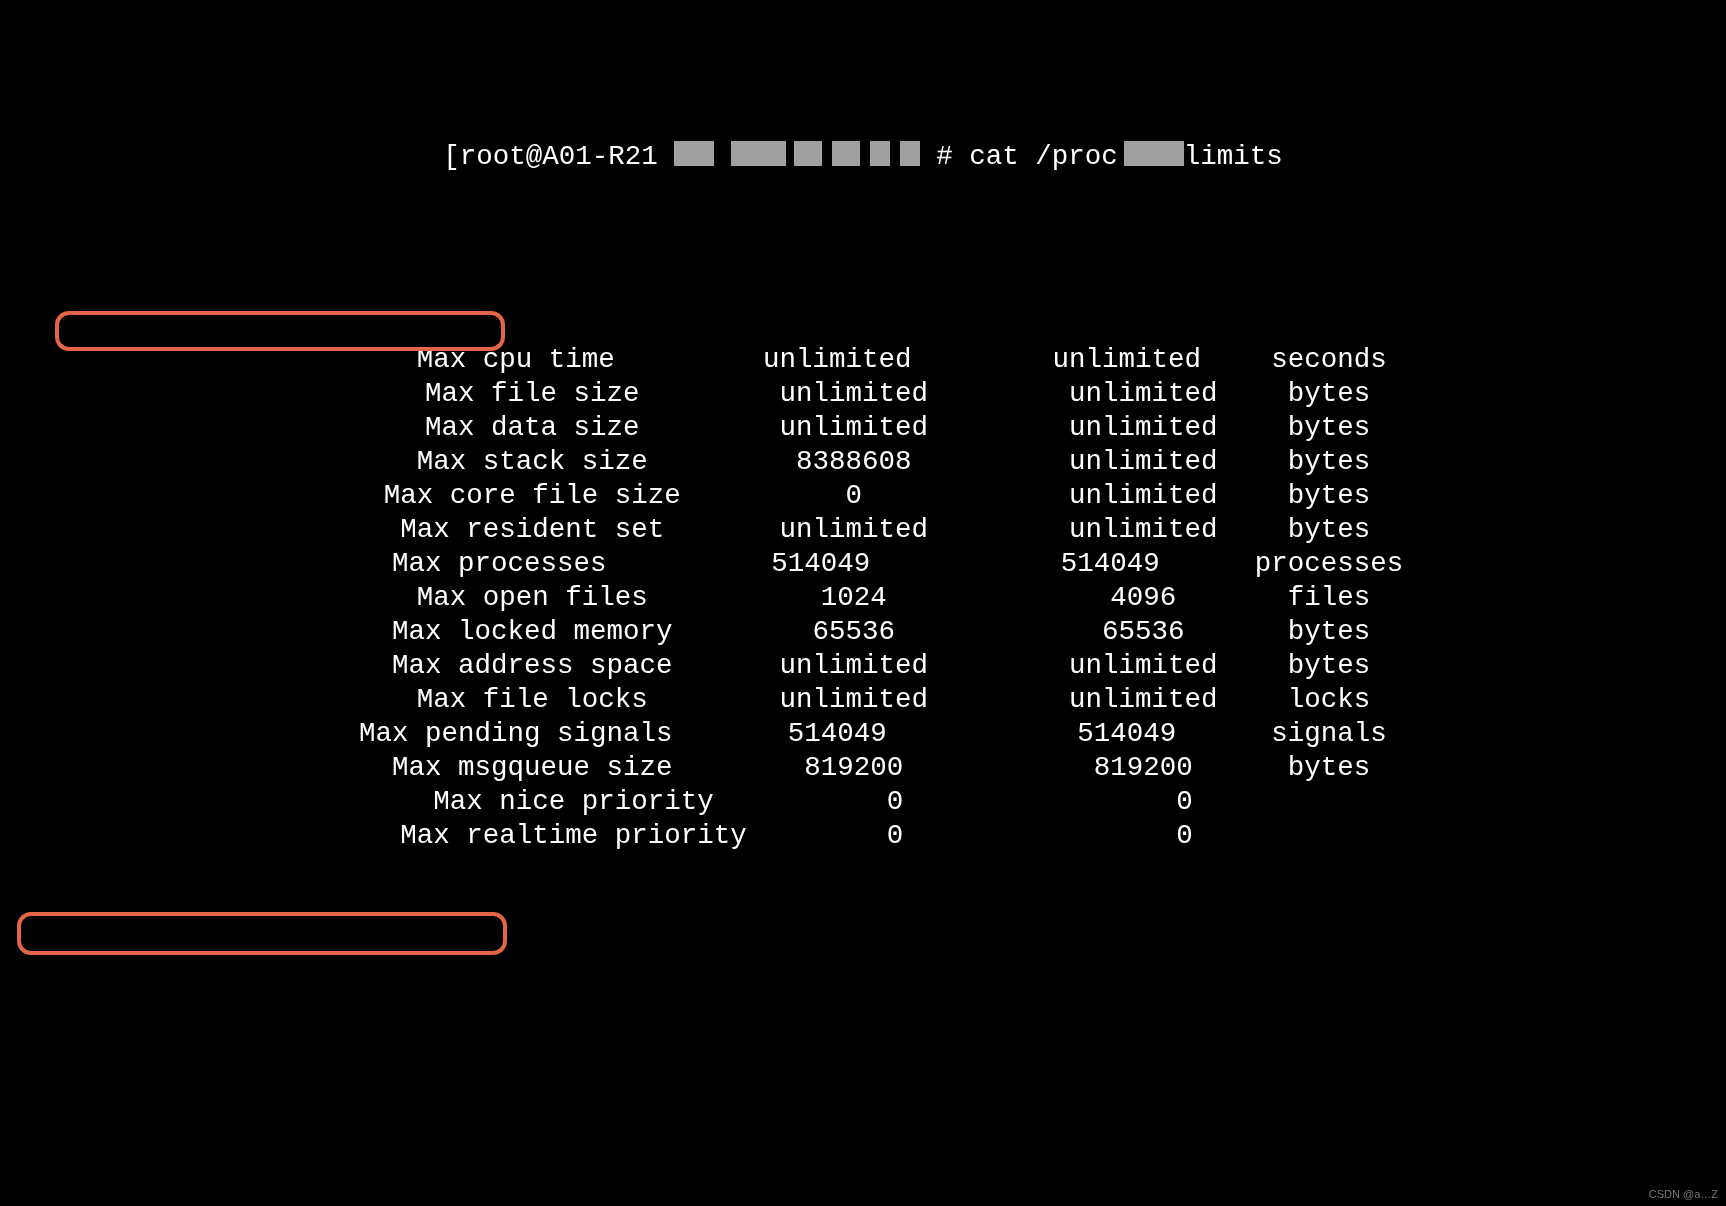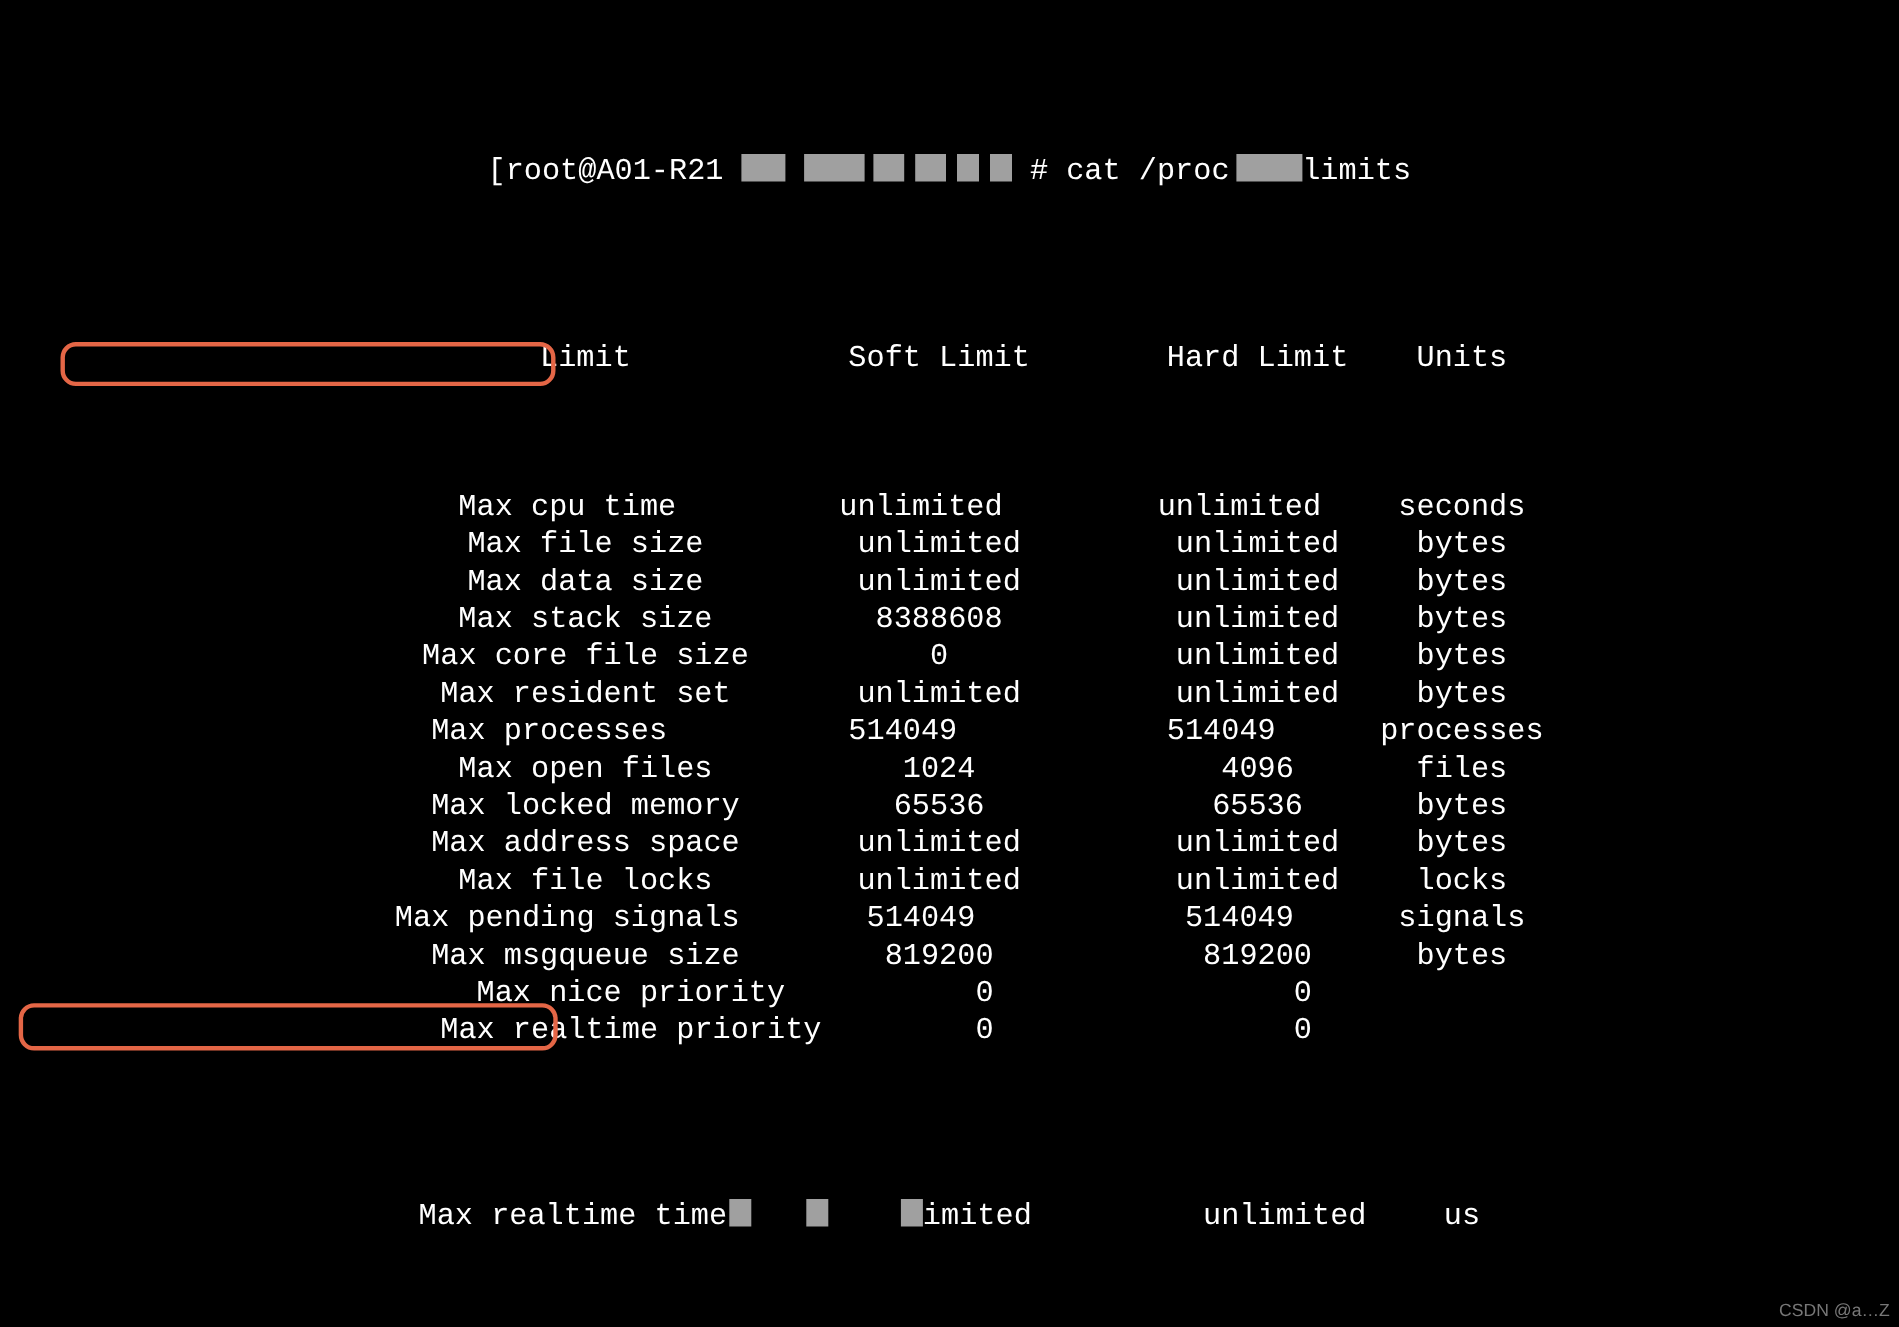--- a/index.html
+++ b/index.html
@@ -39,40 +39,38 @@
     pointer-events: none;
     box-sizing: border-box;
   }
   .hl.h1 { left: 55px;  top: 311px; width: 450px; height: 40px; }
   .hl.h2 { left: 17px;  top: 912px; width: 490px; height: 43px; }
 
   .watermark {
     position: absolute;
     right: 8px;
     bottom: 4px;
-    font-size: 16px;
+    font-size: 11px;
     color: #777;
     font-family: sans-serif;
   }
 </style>
 </head>
 <body>
 
 <div class="term">
 
   
   <span class="row"><span>[root@A01-R21</span> <span class="blot" style="width:40px"></span> <span class="blot" style="width:55px"></span><span class="blot" style="width:28px;margin-left:8px"></span><span class="blot" style="width:28px;margin-left:10px"></span><span class="blot" style="width:20px;margin-left:10px"></span><span class="blot" style="width:20px;margin-left:10px"></span> <span># cat /proc</span><span class="blot" style="width:60px;margin-left:6px"></span><span>limits</span></span>
 
   
-  <span class="row"><span class="cell c-limit">Limit</span><span class="cell c-soft">Soft Limit</span><span class="cell c-hard">Hard Limit</span><span class="cell c-units">Units</span></span>
 
   <div id="rows1-mount"><span class="row"><span class="cell c-limit">Max cpu time</span><span class="cell c-soft">unlimited</span><span class="cell c-hard">unlimited</span><span class="cell c-units">seconds</span></span><span class="row"><span class="cell c-limit">Max file size</span><span class="cell c-soft">unlimited</span><span class="cell c-hard">unlimited</span><span class="cell c-units">bytes</span></span><span class="row"><span class="cell c-limit">Max data size</span><span class="cell c-soft">unlimited</span><span class="cell c-hard">unlimited</span><span class="cell c-units">bytes</span></span><span class="row"><span class="cell c-limit">Max stack size</span><span class="cell c-soft">8388608</span><span class="cell c-hard">unlimited</span><span class="cell c-units">bytes</span></span><span class="row"><span class="cell c-limit">Max core file size</span><span class="cell c-soft">0</span><span class="cell c-hard">unlimited</span><span class="cell c-units">bytes</span></span><span class="row"><span class="cell c-limit">Max resident set</span><span class="cell c-soft">unlimited</span><span class="cell c-hard">unlimited</span><span class="cell c-units">bytes</span></span><span class="row"><span class="cell c-limit">Max processes</span><span class="cell c-soft">514049</span><span class="cell c-hard">514049</span><span class="cell c-units">processes</span></span><span class="row"><span class="cell c-limit">Max open files</span><span class="cell c-soft">1024</span><span class="cell c-hard">4096</span><span class="cell c-units">files</span></span><span class="row"><span class="cell c-limit">Max locked memory</span><span class="cell c-soft">65536</span><span class="cell c-hard">65536</span><span class="cell c-units">bytes</span></span><span class="row"><span class="cell c-limit">Max address space</span><span class="cell c-soft">unlimited</span><span class="cell c-hard">unlimited</span><span class="cell c-units">bytes</span></span><span class="row"><span class="cell c-limit">Max file locks</span><span class="cell c-soft">unlimited</span><span class="cell c-hard">unlimited</span><span class="cell c-units">locks</span></span><span class="row"><span class="cell c-limit">Max pending signals</span><span class="cell c-soft">514049</span><span class="cell c-hard">514049</span><span class="cell c-units">signals</span></span><span class="row"><span class="cell c-limit">Max msgqueue size</span><span class="cell c-soft">819200</span><span class="cell c-hard">819200</span><span class="cell c-units">bytes</span></span><span class="row"><span class="cell c-limit">Max nice priority</span><span class="cell c-soft">0</span><span class="cell c-hard">0</span><span class="cell c-units"></span></span><span class="row"><span class="cell c-limit">Max realtime priority</span><span class="cell c-soft">0</span><span class="cell c-hard">0</span><span class="cell c-units"></span></span></div>
 
   
-  <span class="row"><span class="cell c-limit"><span>Max realtime time</span><span class="blot" style="width:20px;margin-left:2px"></span>   <span class="blot" style="width:20px"></span></span><span class="cell c-soft"><span class="blot" style="width:20px;vertical-align:-2px"></span><span>imited</span></span><span class="cell c-hard">unlimited</span><span class="cell c-units">us</span></span>
 
   
   
 
   
   
 
   
 
   <div class="hl h1"></div>

